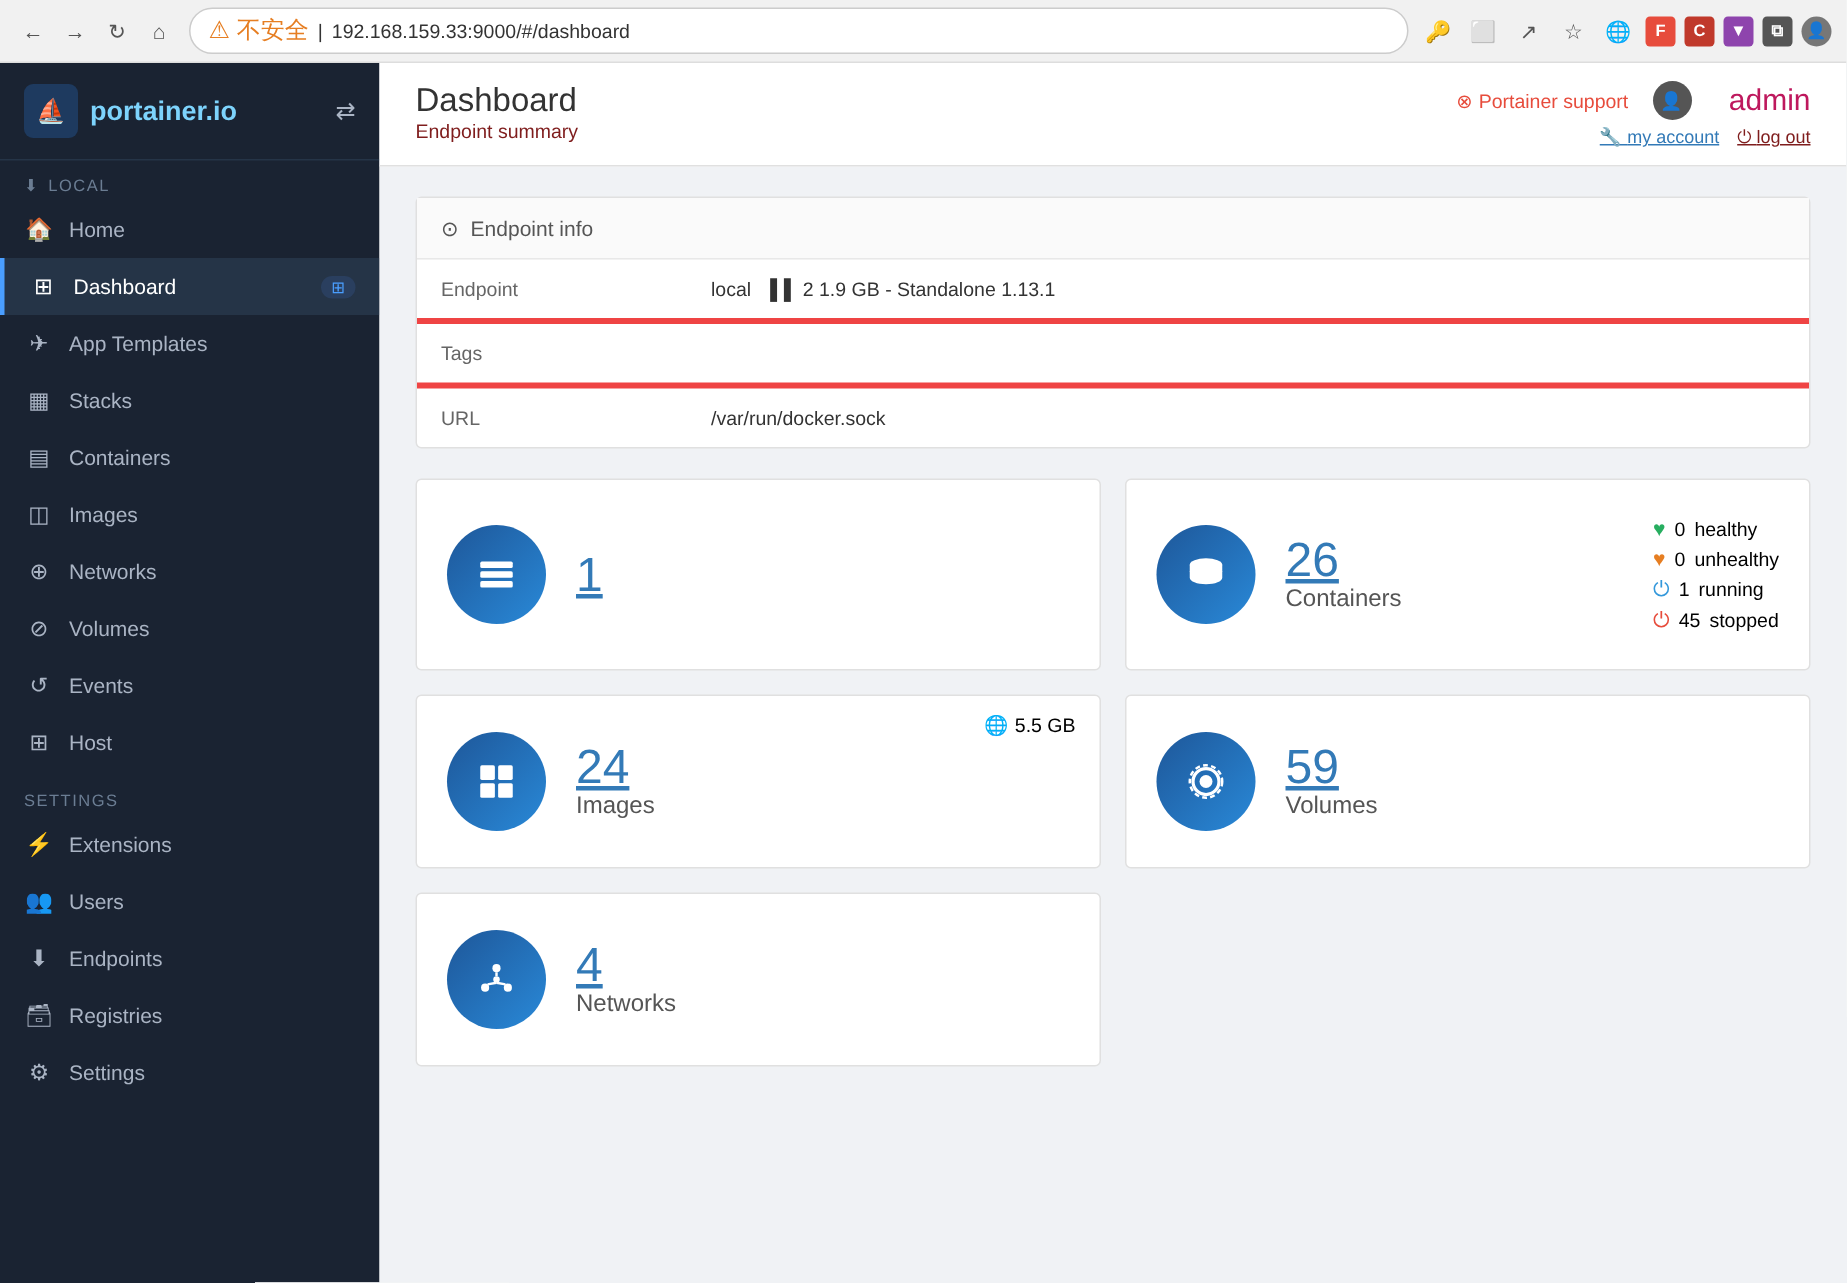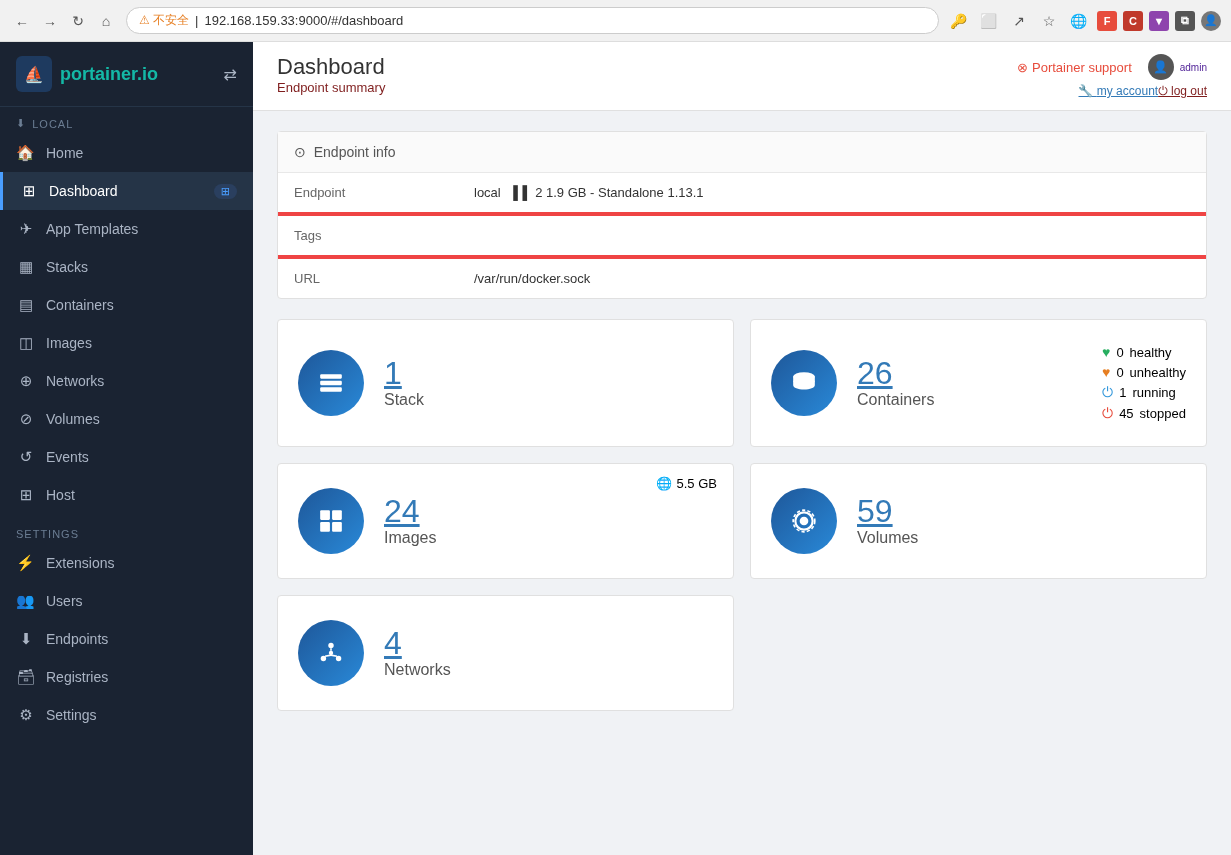--- a/index.html
+++ b/index.html
@@ -27,21 +27,21 @@
       background: white;
       border: 1px solid #ccc;
       border-radius: 20px;
       padding: 4px 12px;
       display: flex;
       align-items: center;
       gap: 6px;
       font-size: 13px;
       color: #333;
     }
-    .address-warning { color: #e67e22; font-size: 12px; }
+    .address-warning { color: #e67e22; font-size: 16px; }
     .address-url { color: #333; }
     .browser-actions { display: flex; gap: 6px; align-items: center; }
     .browser-action-btn {
       background: none; border: none; cursor: pointer;
       width: 24px; height: 24px; display: flex; align-items: center; justify-content: center;
       color: #555; font-size: 14px;
     }
     .ext-icon {
       width: 20px; height: 20px; border-radius: 3px;
       display: inline-flex; align-items: center; justify-content: center;
@@ -69,21 +69,21 @@
       border-bottom: 1px solid #253447;
     }
     .logo-icon {
       width: 36px; height: 36px;
       background: #1e3a5f;
       border-radius: 6px;
       display: flex; align-items: center; justify-content: center;
       color: #4a9eff;
       font-size: 16px;
     }
-    .logo-text { color: #14b8a6; font-size: 18px; font-weight: bold; }
+    .logo-text { color: #7dd3fc; font-size: 18px; font-weight: bold; }
     .sidebar-transfer-icon {
       margin-left: auto;
       color: #aab4c4;
       font-size: 16px;
       cursor: pointer;
     }
     .sidebar-section-label {
       padding: 10px 16px 4px;
       font-size: 11px;
       text-transform: uppercase;
@@ -159,22 +159,22 @@
     }
     .support-icon { color: #e74c3c; }
     .user-section { display: flex; align-items: center; gap: 6px; }
     .user-avatar {
       width: 26px; height: 26px;
       background: #555;
       border-radius: 50%;
       display: flex; align-items: center; justify-content: center;
       color: white; font-size: 12px;
     }
-    .user-name { color: #4c1d95; font-weight: 500; font-size: 10px; }
-    .header-links { display: flex; gap: 0; font-size: 12px; }
+    .user-name { color: #be185d; font-weight: 500; font-size: 20px; margin-left: 19px; }
+    .header-links { display: flex; gap: 12px; font-size: 12px; }
     .header-link { color: #337ab7; text-decoration: underline; cursor: pointer; }
     .header-link.logout { color: #7f1d1d; }
 
     
     .content-area { padding: 20px 24px; }
 
     
     .endpoint-card {
       background: white;
       border: 1px solid #e0e0e0;
@@ -457,21 +457,20 @@
         <div class="dashboard-card">
           <div class="card-circle" style="background: linear-gradient(135deg, #1e5799 0%, #2989d8 100%);">
             <svg class="svg-icon" viewBox="0 0 24 24">
               <rect x="2" y="4" width="20" height="4" rx="1"></rect>
               <rect x="2" y="10" width="20" height="4" rx="1"></rect>
               <rect x="2" y="16" width="20" height="4" rx="1"></rect>
             </svg>
           </div>
           <div class="card-info">
             <div class="card-number">1</div>
-            <div class="card-label">Stack</div>
           </div>
         </div>
 
         <div class="dashboard-card">
           <div class="card-circle" style="background: linear-gradient(135deg, #1e5799 0%, #2989d8 100%);">
             <svg class="svg-icon" viewBox="0 0 24 24">
               <ellipse cx="12" cy="6" rx="10" ry="4"></ellipse>
               <path d="M2 6v4c0 2.2 4.5 4 10 4s10-1.8 10-4V6"></path>
               <path d="M2 10v4c0 2.2 4.5 4 10 4s10-1.8 10-4v-4"></path>
             </svg>

